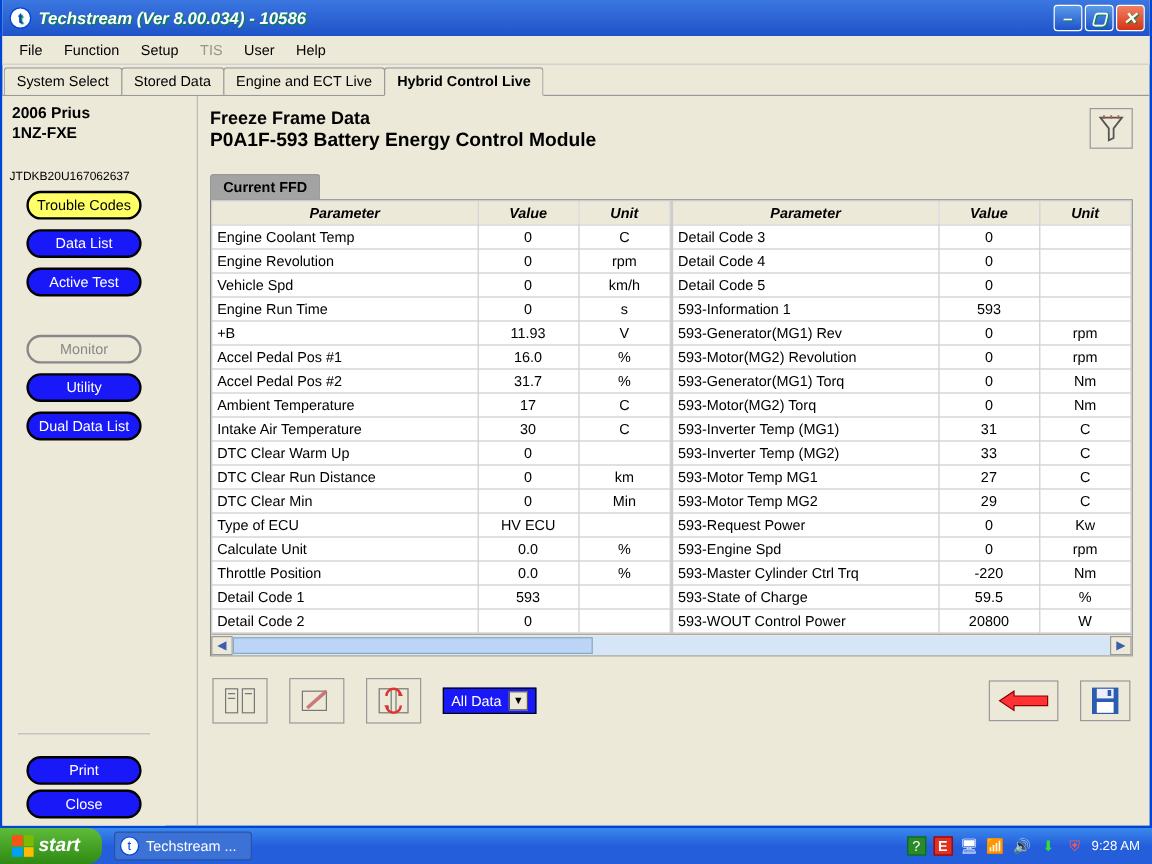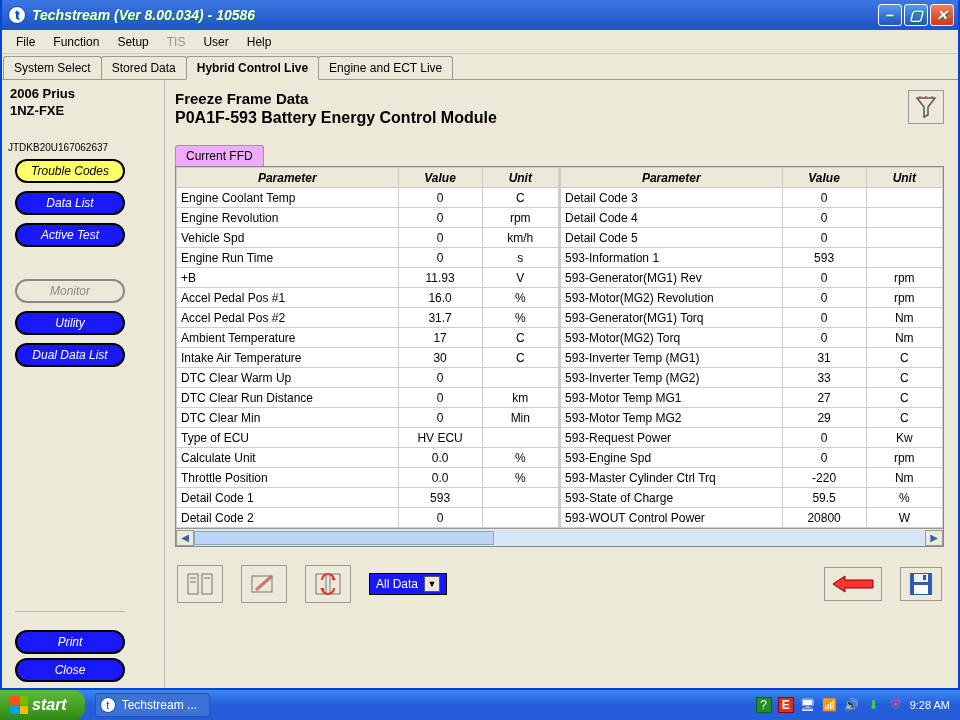--- a/index.html
+++ b/index.html
@@ -15,32 +15,32 @@
 .menubar span { padding:2px 8px; cursor:default; }
 .menubar .tis-disabled { color:#9a958a; }
 .tabstrip { height:26px; display:flex; align-items:flex-end; padding:4px 6px 0 1px; gap:0; font-size:12px; border-bottom:1px solid #999; }
 .tab { padding:4px 10px; border:1px solid #999; border-bottom:none; background:#ece9d8; margin-right:-1px; border-radius:3px 3px 0 0; cursor:default; }
 .tab.active { background:#ece9d8; position:relative; top:1px; font-weight:normal; border-bottom:1px solid #ece9d8; }
 .tabstrip .tab.active { font-weight:bold; }
 .content { display:flex; height:608px; }
 .sidebar { width:136px; background:#ece9d8; padding:6px 4px; font-size:11px; display:flex; flex-direction:column; align-items:center; }
 .vehinfo { font-weight:bold; font-size:13px; align-self:flex-start; padding-left:4px; line-height:1.3; }
 .vin { font-size:10px; margin-top:22px; align-self:flex-start; padding-left:2px; }
-.sidebtn { width:110px; height:24px; margin-top:8px; border-radius:12px; border:2px solid #000; display:flex; align-items:center; justify-content:center; font-size:12px; cursor:default;font-style:italic; }
+.sidebtn { width:96px; height:24px; margin-top:8px; border-radius:12px; border:2px solid #000; display:flex; align-items:center; justify-content:center; font-size:12px; cursor:default; }
 .sidebtn.yellow { background:#ffff66; color:#000; }
 .sidebtn.blue { background:#1818f8; color:#fff; }
 .sidebtn.grey { background:#ece9d8; color:#888; border-color:#888;margin-top:32px; }
 .sidebar .spacer { flex:1; }
 .main { flex:1; padding:10px 14px 6px 10px; border-left:1px solid #bbb; position:relative;margin-left:26px; }
 .ffd-head { display:flex; justify-content:space-between; align-items:flex-start; }
 .ffd-title h3 { font-size:15px; font-weight:bold; }
 .ffd-title h2 { font-size:16px; font-weight:bold; margin-top:2px; }
 .filterbtn { width:36px; height:34px; border:1px solid #999; background:#ece9d8; display:flex; align-items:center; justify-content:center; }
 .subtabbar { margin-top:18px; display:flex; font-size:12px; }
-.subtab { padding:3px 10px; border:1px solid #999; border-bottom:none; background:#f0abfc; border-radius:3px 3px 0 0; font-weight:normal;text-align:right; }
+.subtab { padding:3px 10px; border:1px solid #999; border-bottom:none; background:#a3a3a3; border-radius:3px 3px 0 0; font-weight:bold;text-align:right; }
 .tablewrap { border:1px solid #888; background:#fff; }
 .tblgrid { display:flex; }
 .tblhalf { flex:1; }
 .tblhalf + .tblhalf { border-left:1px solid #ccc; }
 table { width:100%; border-collapse:collapse; font-size:12px; }
 th,td { border:1px solid #ccc; padding:2px 4px; height:20px; white-space:nowrap; overflow:hidden; text-overflow:ellipsis; }
 th { background:#ece9d8; font-weight:bold; text-align:center;font-style:italic; }
 td.param { width:58%; text-align:left; }
 td.val { width:22%; text-align:center; }
 td.unit { width:20%; text-align:center; }
@@ -89,22 +89,22 @@
     <span>Function</span>
     <span>Setup</span>
     <span class="tis-disabled">TIS</span>
     <span>User</span>
     <span>Help</span>
   </div>
 
   <div class="tabstrip">
     <div class="tab">System Select</div>
     <div class="tab">Stored Data</div>
+    <div class="tab">Engine and ECT Live</div>
     <div class="tab active">Hybrid Control Live</div>
-    <div class="tab">Engine and ECT Live</div>
   </div>
 
   <div class="content">
     <div class="sidebar">
       <div class="vehinfo">2006 Prius</div>
       <div class="vehinfo">1NZ-FXE</div>
       <div class="vin">JTDKB20U167062637</div>
       <div id="side-buttons">
           <div class="sidebtn yellow" style="margin-top: 6px;">Trouble Codes</div>
           <div class="sidebtn blue">Data List</div>

